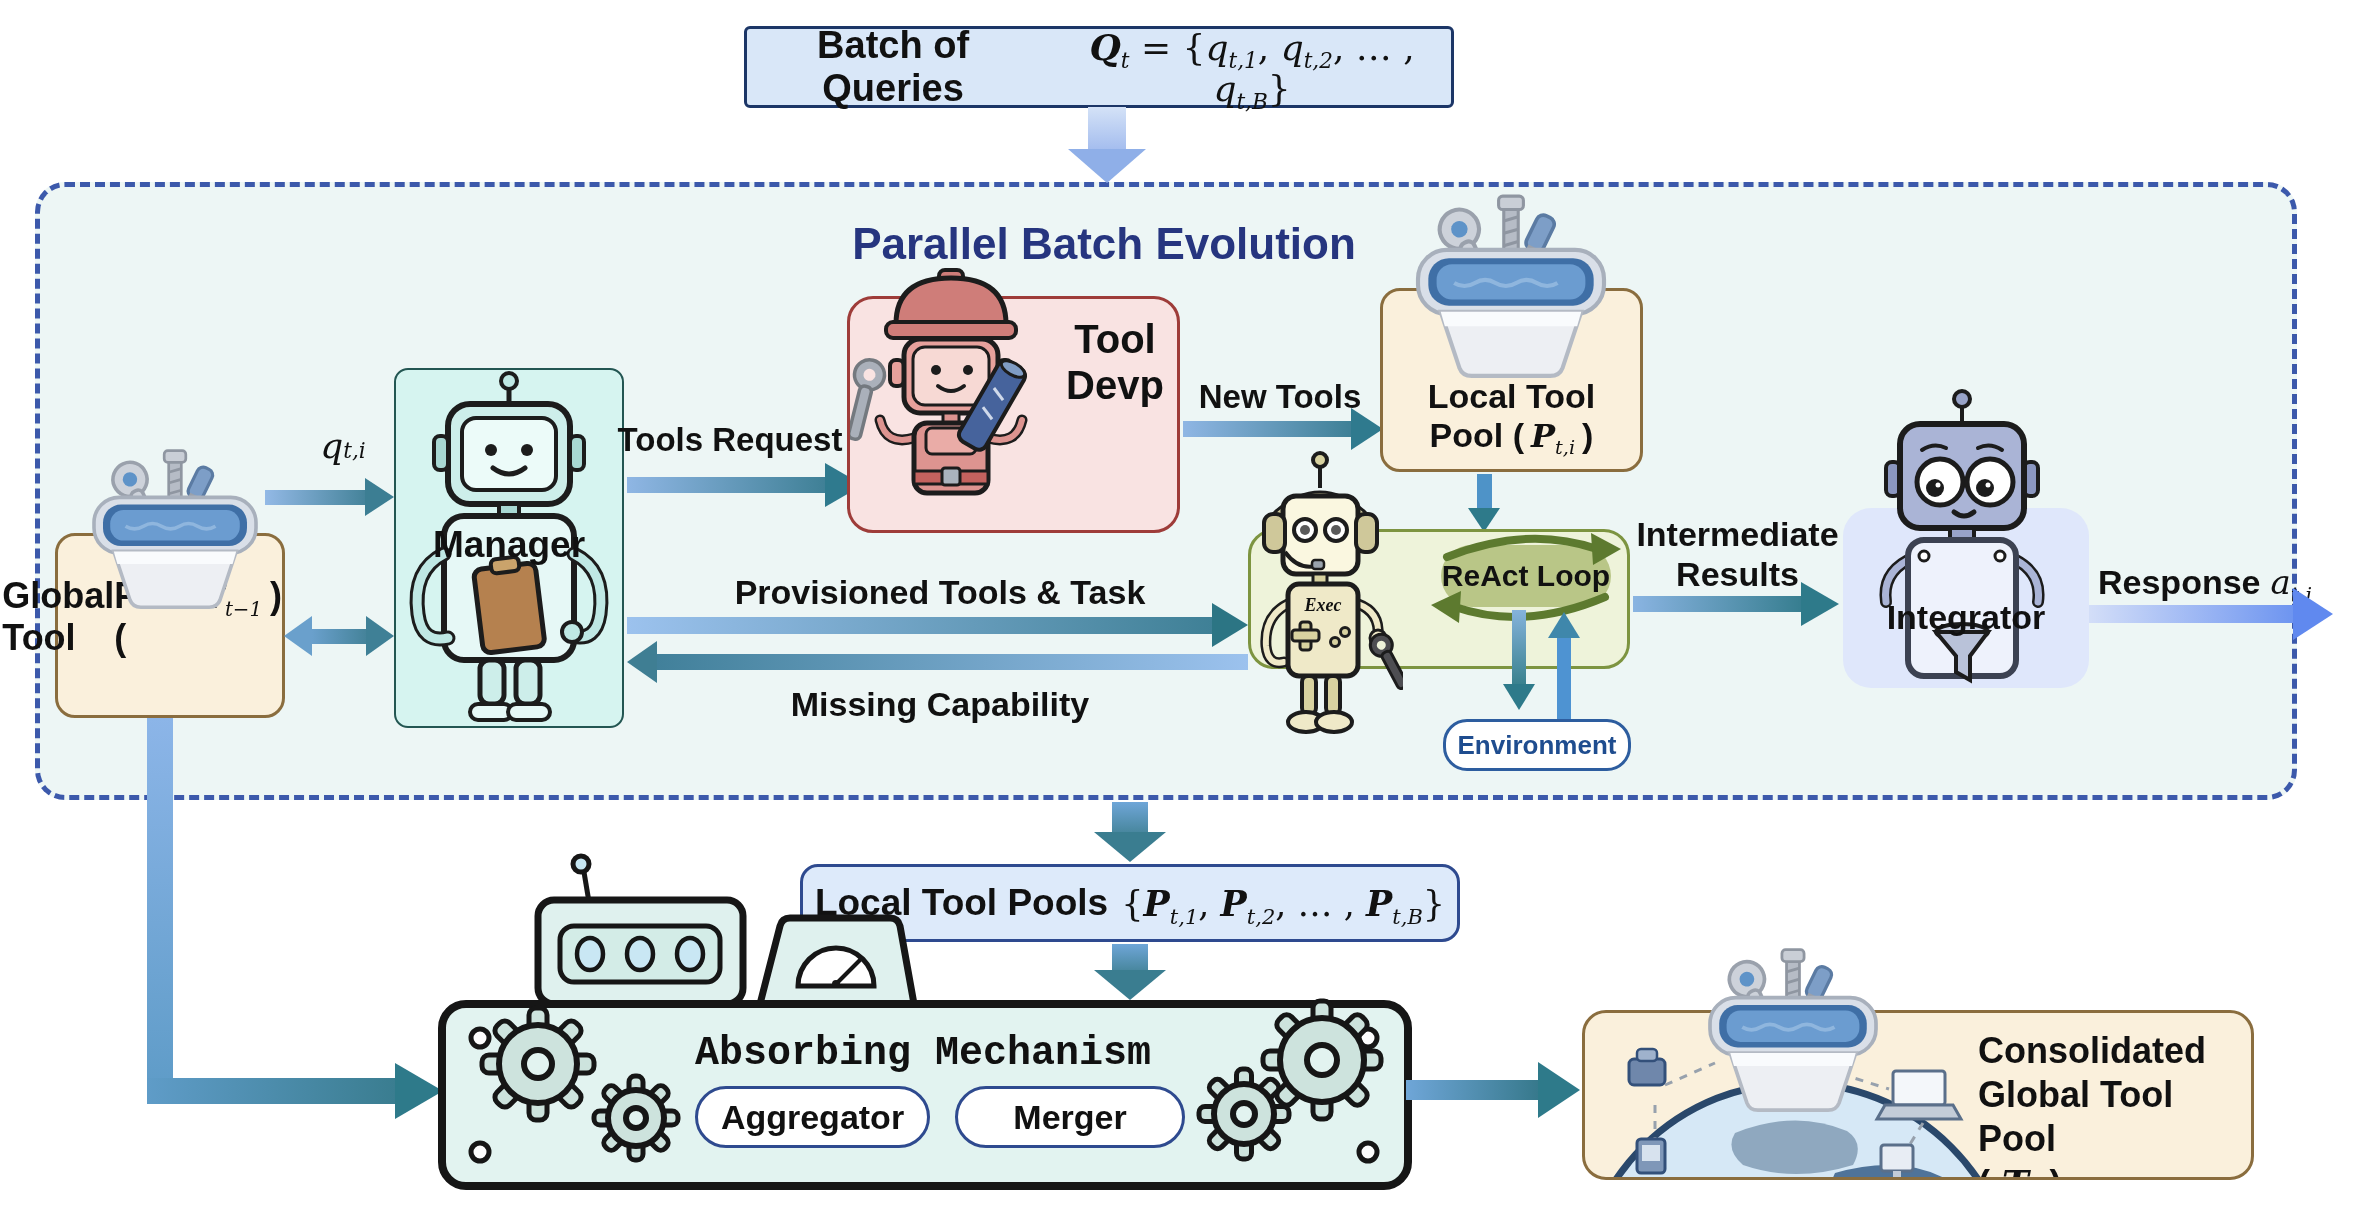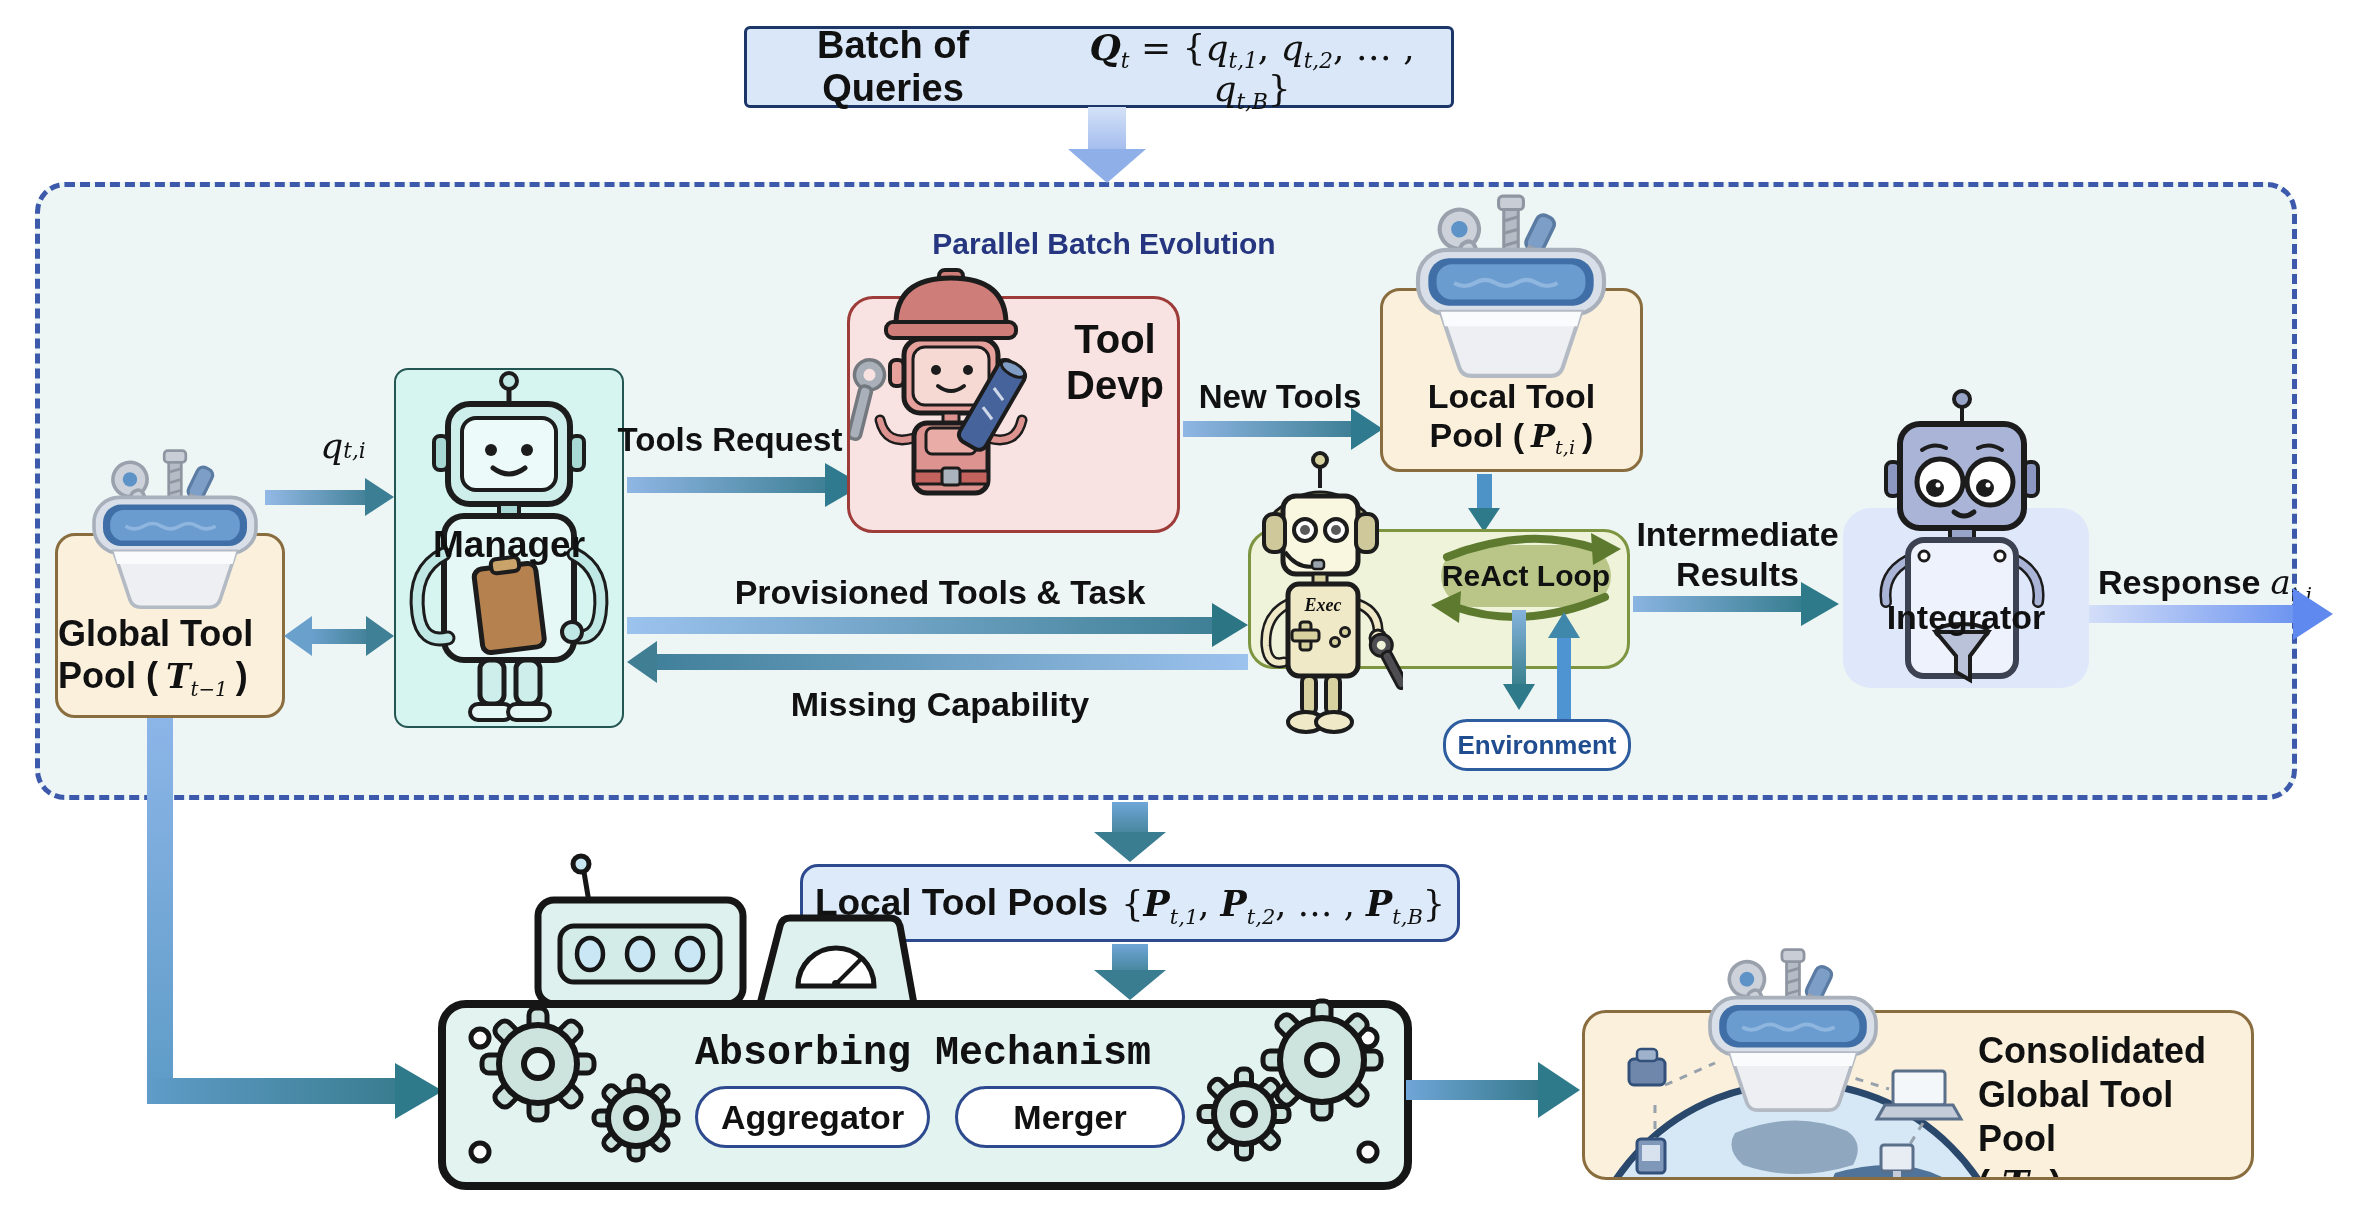--- a/index.html
+++ b/index.html
@@ -46,33 +46,33 @@
         <rect x="20" y="64" width="160" height="46" rx="20" fill="#3f6fa6"></rect>
         <rect x="28" y="70" width="144" height="34" rx="15" fill="#6b9cd0"></rect>
         <path d="M45 88 q10 6 20 0 q10 -6 20 0 q10 6 20 0 q10 -6 20 0 q10 6 20 0" stroke="#8fb6de" stroke-width="4" fill="none"></path>
         <path d="M32 116 L168 116 L150 170 Q147 178 138 178 L62 178 Q53 178 50 170 Z" fill="#edeff3" stroke="#b4bac4" stroke-width="4"></path>
         <path d="M32 116 L168 116 L164 130 L36 130 Z" fill="#f9fbfd"></path>
       </g>
     </defs>
   </svg>
 
   <div class="abox" style="left:35px;top:182px;width:2262px;height:618px;background:#edf6f5;border:5px dashed #3c59ab;border-radius:30px;"></div>
-  <div class="abox center lbl" style="left:834px;top:218px;width:540px;height:52px;font-size:30px;color:#26357f;">Parallel Batch Evolution</div>
+  <div class="abox center lbl" style="left:834px;top:218px;width:540px;height:52px;font-size:44px;color:#26357f;">Parallel Batch Evolution</div>
 
   <div class="abox center" style="left:744px;top:26px;width:710px;height:82px;background:#d9e7f8;border:3.5px solid #1c3667;border-radius:6px;gap:14px;">
     <span class="lbl" style="font-size:38px;">Batch of Queries</span>
     <span class="math" style="font-size:36px;"><span class="mc">Q</span><sub class="ms">t</sub><span class="mr"> = {</span><span class="mi">q</span><sub class="ms">t,1</sub><span class="mr">, </span><span class="mi">q</span><sub class="ms">t,2</sub><span class="mr">, … , </span><span class="mi">q</span><sub class="ms">t,B</sub><span class="mr">}</span></span>
   </div>
 
   <div>
     <div class="shaft" style="left:1088px;top:107px;width:38px;height:44px;background:linear-gradient(180deg,#d4e2f7,#a3bcee);"></div>
     <div class="tri" style="left:1068px;top:149px;border-left:39px solid transparent;border-right:39px solid transparent;border-top:34px solid #8fafe8;"></div>
   </div>
 
-  <div class="abox" style="left:55px;top:533px;width:230px;height:185px;background:#faf0dc;border:3px solid #8a6d3e;border-radius:20px;display:flex;flex-direction:column;justify-content:flex-end;align-items:flex-start;padding-bottom:18px;">
+  <div class="abox" style="left:55px;top:533px;width:230px;height:185px;background:#faf0dc;border:3px solid #8a6d3e;border-radius:20px;display:flex;justify-content:flex-end;align-items:center;padding-bottom:18px;">
     <div class="lbl" style="font-size:36px;">Global Tool</div>
     <div class="row" style="gap:8px;">
       <span class="lbl" style="font-size:36px;">Pool (</span>
       <span class="math" style="font-size:33px;"><span class="mc">T</span><sub class="ms">t−1</sub></span>
       <span class="lbl" style="font-size:36px;">)</span>
     </div>
   </div>
   <svg class="abox" viewBox="0 0 200 180" style="left:85px;top:446px;width:180px;height:164px;">
       <use href="#basket"></use>
     </svg>

